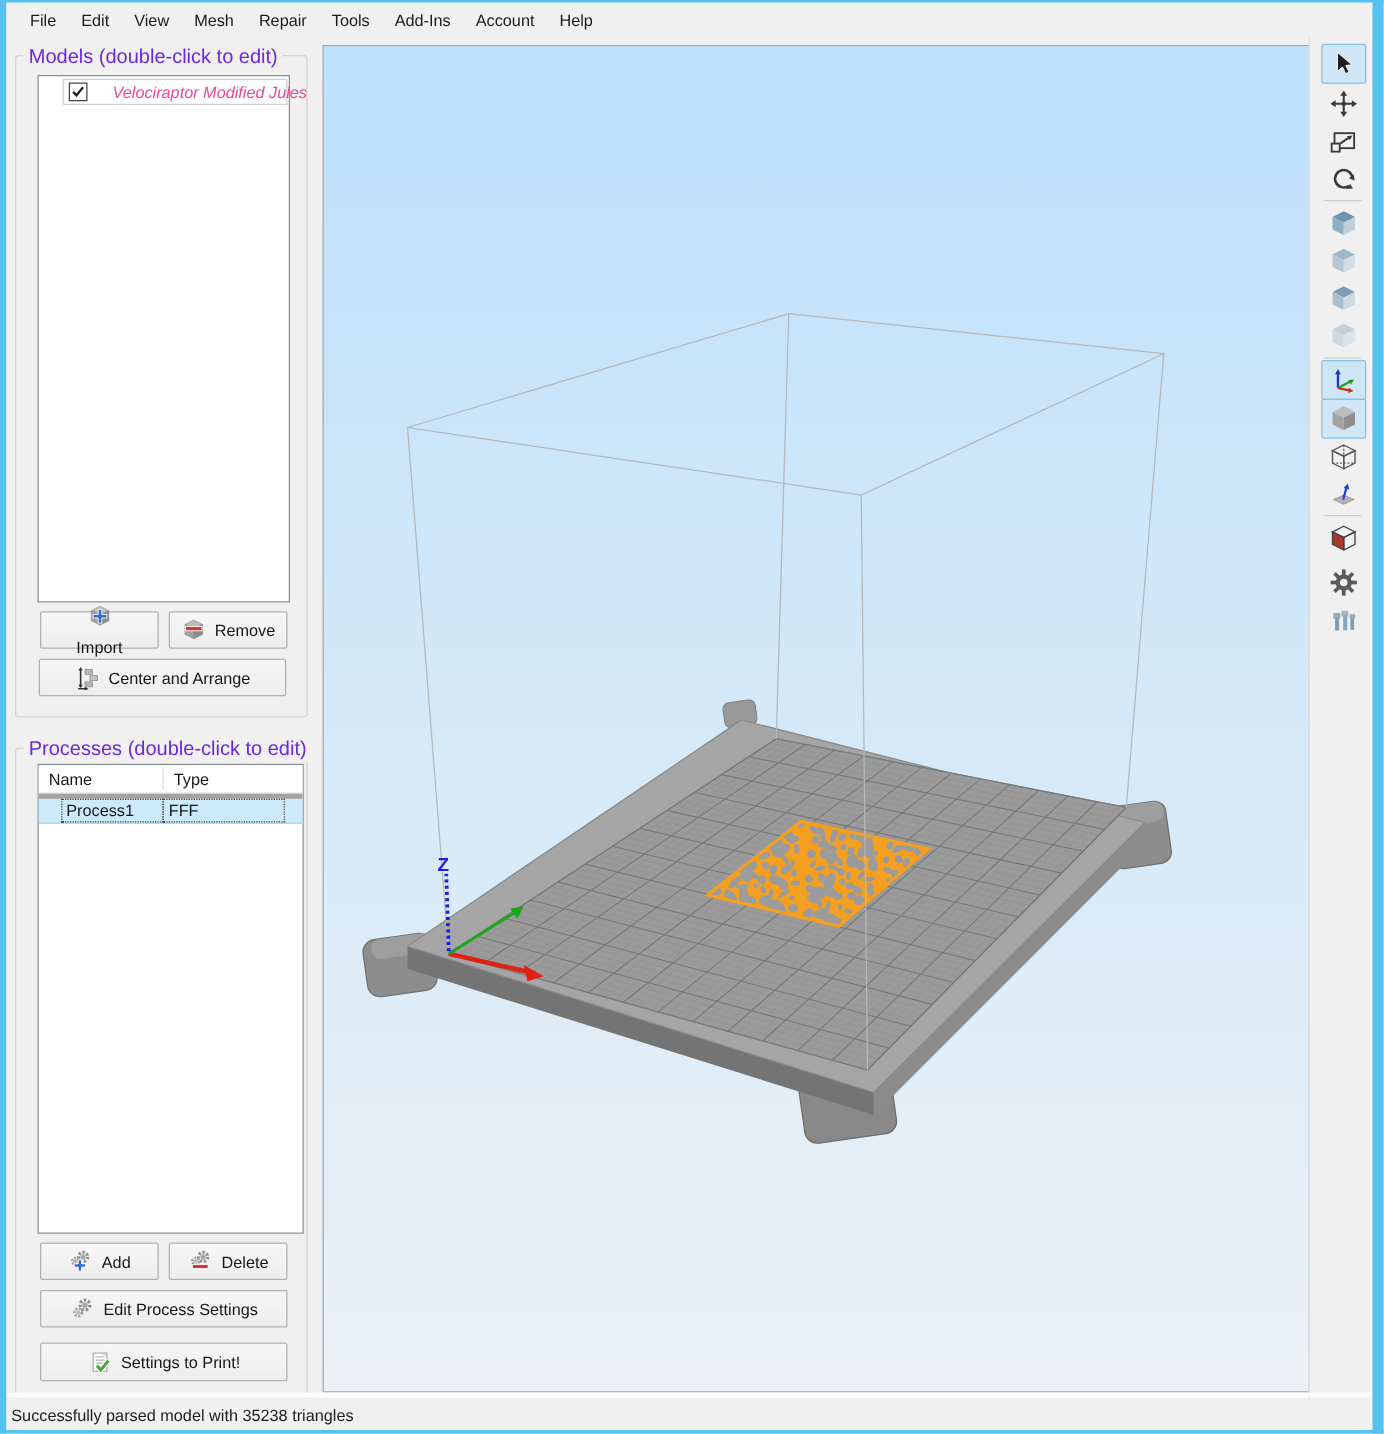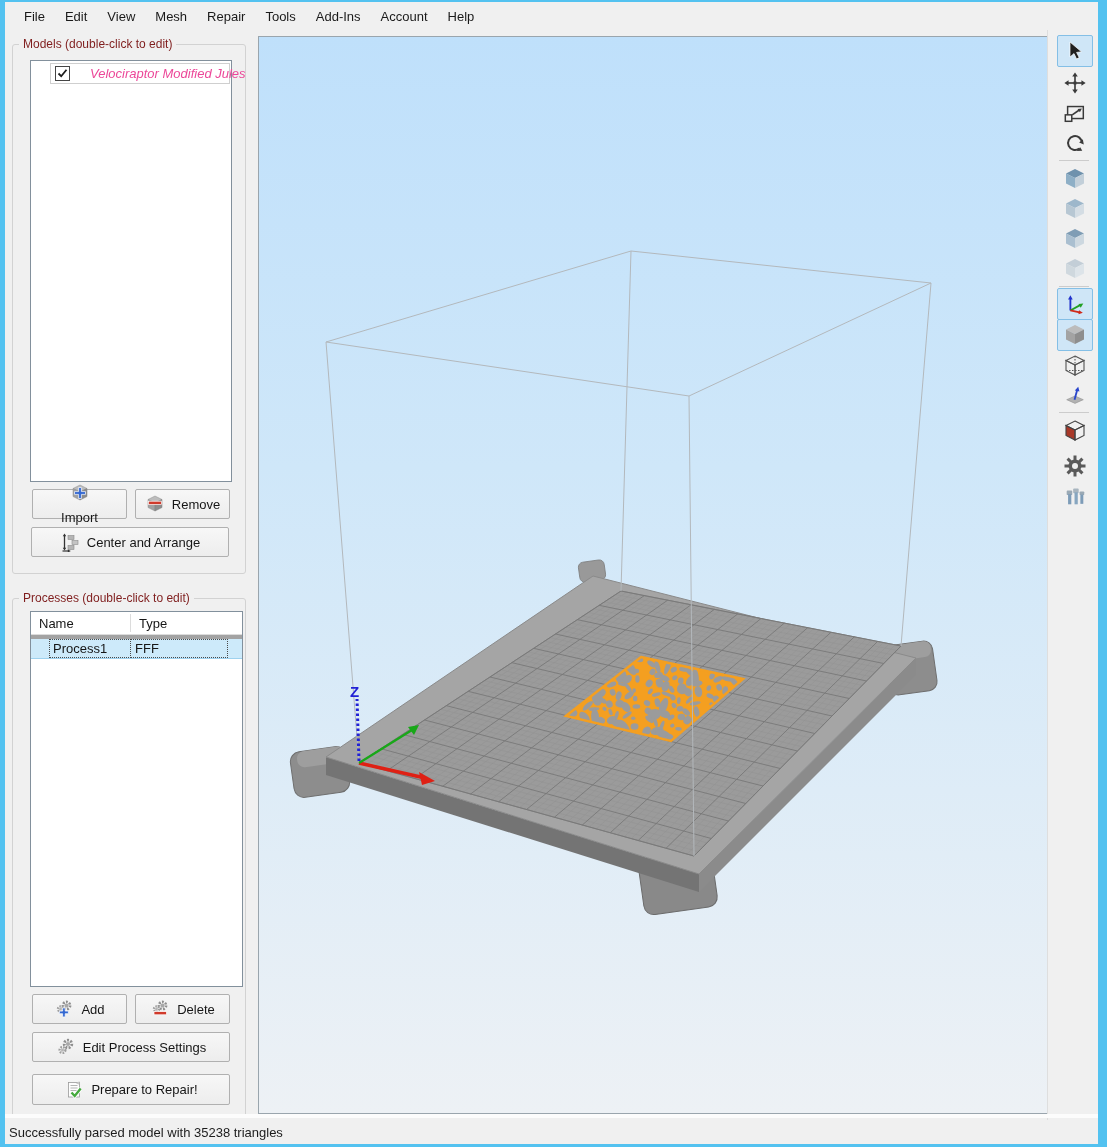--- a/index.html
+++ b/index.html
@@ -15,21 +15,21 @@
   .wb.top{left:0;top:0;width:1107px;height:2px;}
   .wb.bottom{left:0;top:1144px;width:1107px;height:3px;}
 
   
   .menubar{position:absolute;left:5px;top:2px;width:1093px;height:28px;background:#f0f0f0;
     display:flex;align-items:center;padding-left:9px;box-sizing:border-box;}
   .menu-item{font-size:13px;color:#1a1a1a;padding:4px 10px;cursor:default;}
 
   
   .groupbox{position:absolute;border:1px solid #d2d2d2;border-radius:3px;background:#f0f0f0;}
-  .group-title{position:absolute;font-size:12px;color:#7f1d1d;background:#f0f0f0;padding:0 4px;white-space:nowrap;}
+  .group-title{position:absolute;font-size:16px;color:#6d28d9;background:#f0f0f0;padding:0 4px;white-space:nowrap;}
 
   
   .listbox{position:absolute;background:#ffffff;border:1px solid #82909c;}
   .list-item{position:absolute;left:19px;right:1px;top:2px;height:19px;border:1px solid #cfcfcf;
     display:flex;align-items:center;background:#ffffff;}
   .checkbox{width:13px;height:13px;border:1px solid #454545;background:#fff;margin-left:4px;flex:0 0 auto;
     display:flex;align-items:center;justify-content:center;}
   .list-item-label{font-size:13px;color:#ec4899;margin-left:20px;white-space:nowrap;font-style:italic;}
 
   
@@ -184,21 +184,21 @@
 <div class="btn" style="left:32px;top:1074px;width:196px;height:29px;">
   <svg class="bicon" viewBox="0 0 20 20">
     <rect x="4.5" y="2.5" width="11" height="14.5" fill="#fdfdfd" stroke="#9a9a9a" stroke-width="0.8"></rect>
     <line x1="6.5" y1="5.5" x2="13.5" y2="5.5" stroke="#b5b5b5" stroke-width="1"></line>
     <line x1="6.5" y1="8" x2="13.5" y2="8" stroke="#b5b5b5" stroke-width="1"></line>
     <line x1="6.5" y1="10.5" x2="13.5" y2="10.5" stroke="#b5b5b5" stroke-width="1"></line>
     <path d="M12,3.5 l3.5,-2.5 l-0.5,3.5 z" fill="#c9c9c9"></path>
     <path d="M7.5,12.5 l3.2,3.5 l6,-7.5" fill="none" stroke="#ffffff" stroke-width="4"></path>
     <path d="M7.5,12.5 l3.2,3.5 l6,-7.5" fill="none" stroke="#45a93d" stroke-width="2.4"></path>
   </svg>
-  <span>Prepare to Repair!</span>
+  <span>Settings to Print!</span>
 </div>
 
 <div class="viewport">
   <svg id="scene" width="788" height="1076" viewBox="0 0 788 1076">
     <defs>
       <clipPath id="modelClip">
         <polygon points="382,620 484,642 412,704 307,679"></polygon>
       </clipPath>
     </defs>
 

